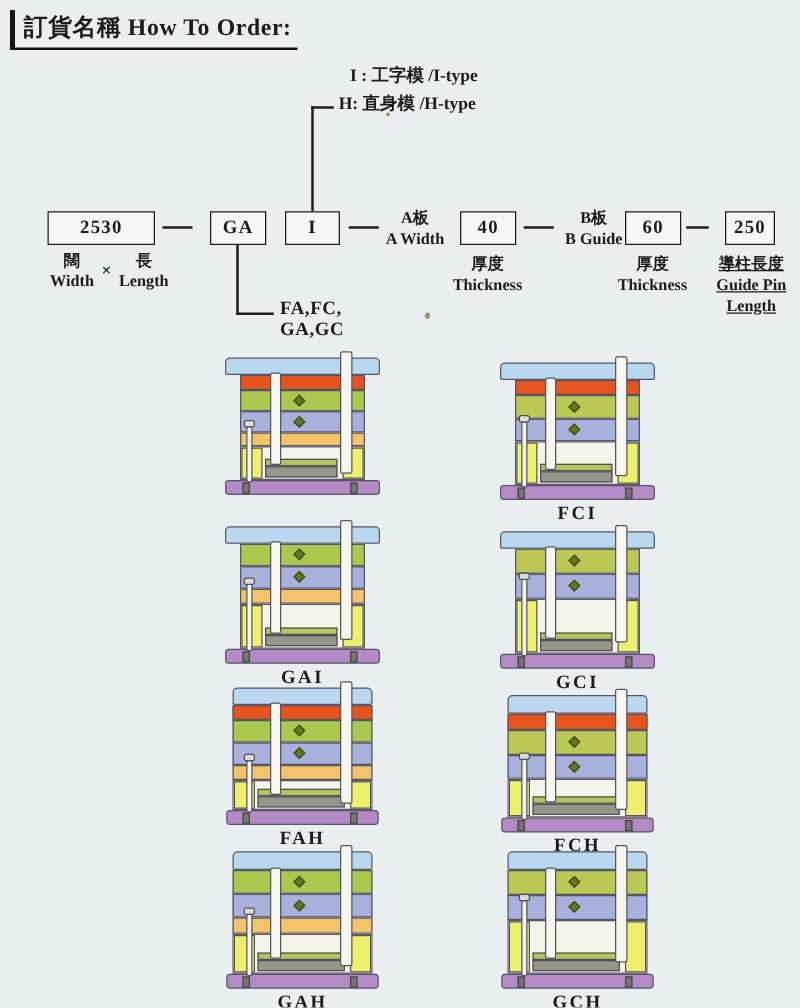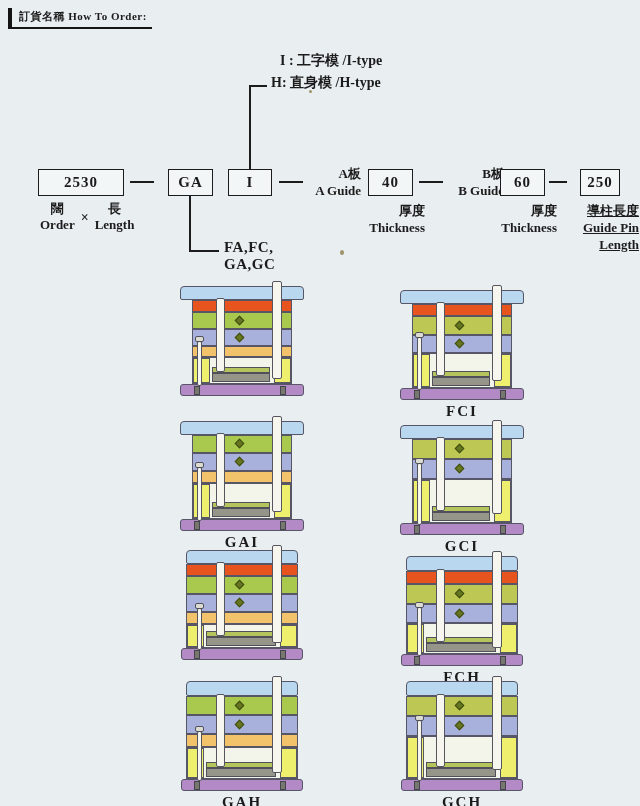--- a/index.html
+++ b/index.html
@@ -6,31 +6,31 @@
   .page{
     position:relative;width:640px;height:806px;overflow:hidden;
     background:#e9eef1;
     font-family:"Liberation Serif","DejaVu Serif",serif;
     color:#1b1b1b;
   }
   .title{
     position:absolute;left:8px;top:8px;
     border-left:4px solid #141414;border-bottom:2px solid #141414;
     padding:1px 5px 3px 7px;
-    font-weight:bold;font-size:11px;letter-spacing:.5px;white-space:nowrap;text-align:center;
+    font-weight:bold;font-size:19px;letter-spacing:.5px;white-space:nowrap;text-align:center;
   }
   .legend{position:absolute;font-weight:bold;font-size:14px;white-space:nowrap;}
   .ln{position:absolute;background:#1c1c1c;}
   .obox{
     position:absolute;height:27px;box-sizing:border-box;
     border:1.5px solid #1c1c1c;background:#f3f6f7;
     display:flex;align-items:center;justify-content:center;
     font-weight:bold;font-size:15px;letter-spacing:1px;
   }
-  .lab{position:absolute;text-align:right;font-weight:bold;font-size:13px;line-height:1.3;}
+  .lab{position:absolute;text-align:center;font-weight:bold;font-size:13px;line-height:1.3;}
   .wl{position:absolute;display:flex;align-items:center;gap:6px;font-weight:bold;font-size:13px;}
   .wl-col{display:flex;flex-direction:column;align-items:center;line-height:1.25;}
   .wl-x{font-size:14px;margin-top:2px;}
   .optxt{position:absolute;font-weight:bold;font-size:15px;line-height:1.15;letter-spacing:.5px;}
   .speck{position:absolute;border-radius:50%;background:#8a7a46;opacity:.8;}
 
   .mold{position:absolute;width:124px;}
   .mold-body{position:relative;width:124px;height:110px;}
   .mold-label{
     text-align:center;font-weight:bold;font-size:15px;letter-spacing:2px;margin-top:3px;
@@ -64,37 +64,37 @@
   <div class="ln" style="left:249px;top:85px;width:2px;height:84px;"></div>
 
   <div class="obox" style="left:38px;top:169px;width:86px;">2530</div>
   <div class="ln" style="left:130px;top:181px;width:24px;height:2px;"></div>
   <div class="obox" style="left:168px;top:169px;width:45px;">GA</div>
   <div class="obox" style="left:228px;top:169px;width:44px;">I</div>
   <div class="ln" style="left:279px;top:181px;width:24px;height:2px;"></div>
 
   <div class="lab" style="left:303px;top:166px;width:58px;">
     <div>A板</div>
-    <div>A Guide</div>
+    <div>A Width</div>
   </div>
   <div class="obox" style="left:368px;top:169px;width:45px;">40</div>
   <div class="ln" style="left:419px;top:181px;width:24px;height:2px;"></div>
 
   <div class="lab" style="left:446px;top:166px;width:58px;">
     <div>B板</div>
     <div>B Guide</div>
   </div>
   <div class="obox" style="left:500px;top:169px;width:45px;">60</div>
   <div class="ln" style="left:549px;top:181px;width:18px;height:2px;"></div>
   <div class="obox" style="left:580px;top:169px;width:40px;">250</div>
 
   <div class="wl" style="left:40px;top:201px;">
     <div class="wl-col">
       <span>闊</span>
-      <span>Order</span>
+      <span>Width</span>
     </div>
     <div class="wl-x">×</div>
     <div class="wl-col">
       <span>長</span>
       <span>Length</span>
     </div>
   </div>
 
   <div class="lab" style="left:355px;top:203px;width:70px;">
     <div>厚度</div>
@@ -231,20 +231,21 @@
         <div class="plate" style="top: 98px; left: 1px; width: 122px; height: 12px; background: rgb(180, 138, 198); border-radius: 3px;"></div>
         <div class="pin" style="left: 36px; top: 12px; width: 9px; height: 74px;"></div>
         <div class="pin" style="left: 92px; top: -5px; width: 10px; height: 98px;"></div>
         <div class="pin" style="left: 17px; top: 58px; width: 5px; height: 42px;"></div>
         <div class="pin-head" style="left: 15px; top: 53px; width: 9px; height: 6px;"></div>
         <div class="diamond" style="left: 56px; top: 31px;"></div>
         <div class="diamond" style="left: 56px; top: 49px;"></div>
         <div class="bolt" style="left: 14px; top: 100px;"></div>
         <div class="bolt" style="left: 100px; top: 100px;"></div>
       </div>
+    <div class="mold-label">FAH</div>
   </div>
   <div class="mold" style="left:400px;top:556px;">
     <div class="mold-body">
         <div class="plate" style="top: 0px; left: 6px; width: 112px; height: 15px; background: rgb(185, 215, 238); border-radius: 4px 4px 2px 2px;"></div>
         <div class="plate" style="top: 15px; left: 6px; width: 112px; height: 13px; background: rgb(232, 84, 30);"></div>
         <div class="plate" style="top: 28px; left: 6px; width: 112px; height: 20px; background: rgb(188, 199, 84);"></div>
         <div class="plate" style="top: 48px; left: 6px; width: 112px; height: 19px; background: rgb(168, 176, 220);"></div>
         <div class="plate spacer" style="top: 67px; left: 6px; width: 112px; height: 31px;">
           <div class="sp-block sp-l"></div>
           <div class="sp-block sp-r"></div>

